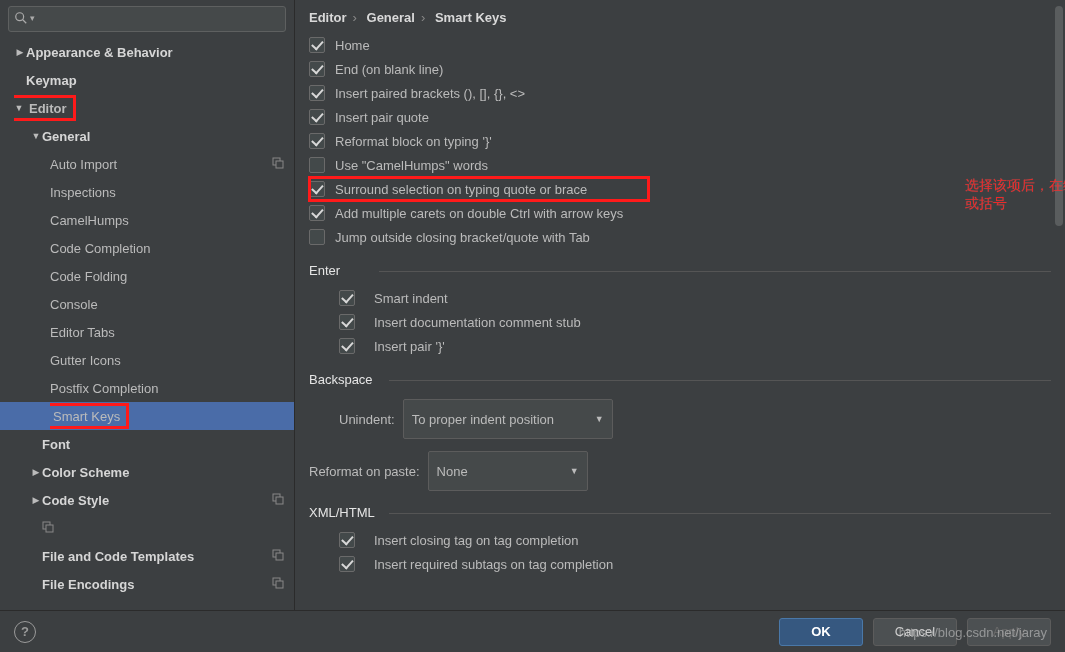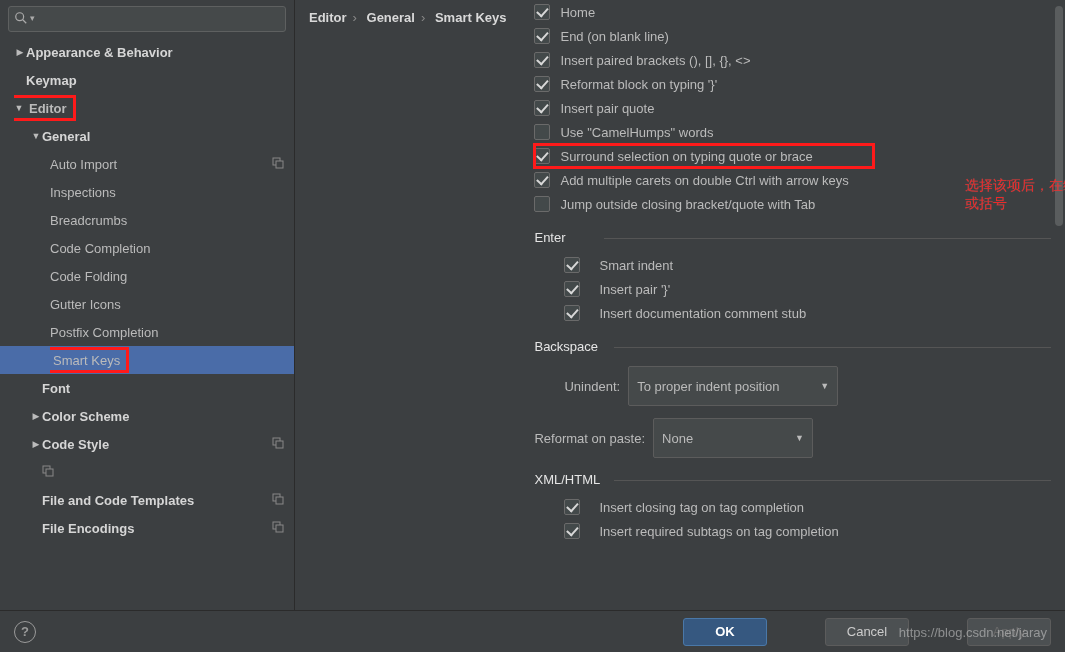--- a/index.html
+++ b/index.html
@@ -15,42 +15,42 @@
   .tree-row{display:flex;align-items:center;height:28px;padding-right:8px;cursor:default;white-space:nowrap;}
   .tree-row .arrow{width:12px;display:inline-flex;justify-content:center;color:#bbbbbb;flex-shrink:0;}
   .tree-row .lbl{flex:1;overflow:hidden;text-overflow:ellipsis;}
   .tree-row.bold .lbl{font-weight:600;color:#d6d6d6;}
   .tree-row.selected{background:#4a6ca8;}
   .tree-row.selected .lbl{color:#ffffff;}
   .tree-row .copy-icon{width:14px;color:#888;flex-shrink:0;}
   .ind0{padding-left:14px;} .ind1{padding-left:30px;} .ind2{padding-left:38px;}
   .highlight-box{border:3px solid #ff1a1a;display:inline-flex;align-items:center;padding:0 6px 0 0;margin-left:-4px;height:26px;}
   
-  .content{flex:1;display:flex;flex-direction:row;min-width:0;position:relative;}
+  .content{flex:1;display:flex;flex-direction:column;min-width:0;position:relative;}
   .breadcrumb{padding:10px 14px 8px 14px;color:#ccc;}
   .breadcrumb b{font-weight:600;color:#d9d9d9;}
   .breadcrumb .sep{padding:0 6px;color:#888;}
   .opts{flex:1;overflow-y:auto;padding:0 14px 12px 14px;}
   .chk-row{display:flex;align-items:center;height:24px;}
   .chk-row.indent{padding-left:30px;gap:9px;}
   .chk{width:16px;height:16px;border:1px solid #6a6a6a;border-radius:2px;margin-right:10px;display:inline-flex;align-items:center;justify-content:center;flex-shrink:0;background:#43494a;}
   .chk.checked::after{content:"";display:block;width:9px;height:5px;border-left:2px solid #d8d8d8;border-bottom:2px solid #d8d8d8;transform:rotate(-48deg) translate(1px,-1px);}
   .section-hdr{color:#e5e5e5;margin-top:14px;margin-bottom:8px;position:relative;}
   .section-hdr::after{content:"";position:absolute;left:70px;right:0;top:50%;height:1px;background:#555;}
   .section-hdr.xwide::after{left:80px;}
   .field-row{display:flex;align-items:center;margin:12px 0 12px 30px;gap:8px;}
   .select{display:inline-flex;align-items:center;justify-content:space-between;border:1px solid #5c5c5c;background:#45494a;padding:19px 8px;min-width:160px;height:40px;border-radius:2px;}
   .select .tri{font-size:9px;color:#bbb;margin-left:14px;}
   .anno{position:absolute;left:670px;top:176px;color:#ec2a2a;font-size:14px;text-shadow:0 0 1px #fff3;line-height:18px;width:380px;}
   .scroll-ind{position:absolute;right:2px;top:6px;width:8px;height:220px;background:#5a5d5e;border-radius:4px;}
   
   .footer{height:42px;background:#3c3f41;border-top:1px solid #2b2b2b;display:flex;align-items:center;padding:0 14px;gap:10px;}
   .footer .help{width:22px;height:22px;border:1.5px solid #9a9a9a;border-radius:50%;display:inline-flex;align-items:center;justify-content:center;color:#9a9a9a;font-weight:bold;}
   .footer .spacer{flex:1;}
-  .btn{min-width:84px;height:28px;border:1px solid #5c5c5c;background:#4c5052;border-radius:3px;display:inline-flex;align-items:center;justify-content:center;color:#ccc;margin-left:48px;}
+  .btn{min-width:84px;height:28px;border:1px solid #5c5c5c;background:#4c5052;border-radius:3px;display:inline-flex;align-items:center;justify-content:center;color:#ccc;}
   .btn.primary{background:#365880;border-color:#4a78a8;color:#fff;font-weight:600;}
   .btn.disabled{color:#6a6a6a;}
   .watermark{position:absolute;right:18px;bottom:12px;color:#d0d0d0;opacity:.55;font-size:13px;pointer-events:none;}
   
   ::-webkit-scrollbar{width:12px;} ::-webkit-scrollbar-track{background:#3c3f41;} ::-webkit-scrollbar-thumb{background:#5a5d5e;border-radius:6px;}
 </style>
 </head>
 <body>
 
 <div class="root">
@@ -93,29 +93,37 @@
                 <rect x="1" y="1" width="7" height="7" fill="none" stroke="#888"></rect>
                 <rect x="4" y="4" width="7" height="7" fill="#3c3f41" stroke="#888"></rect>
               </svg></span>
           </div>
           <div class="tree-row ind2">
             <span class="arrow" style="font-size: 9px;"></span>
             <span class="lbl">Inspections</span>
           </div>
           <div class="tree-row ind2">
             <span class="arrow" style="font-size: 9px;"></span>
-            <span class="lbl">Breadcrumbs</span>
+            <span class="lbl">CamelHumps</span>
           </div>
           <div class="tree-row ind2">
             <span class="arrow" style="font-size: 9px;"></span>
             <span class="lbl">Code Completion</span>
           </div>
           <div class="tree-row ind2">
             <span class="arrow" style="font-size: 9px;"></span>
             <span class="lbl">Code Folding</span>
+          </div>
+          <div class="tree-row ind2">
+            <span class="arrow" style="font-size: 9px;"></span>
+            <span class="lbl">Console</span>
+          </div>
+          <div class="tree-row ind2">
+            <span class="arrow" style="font-size: 9px;"></span>
+            <span class="lbl">Editor Tabs</span>
           </div>
           <div class="tree-row ind2">
             <span class="arrow" style="font-size: 9px;"></span>
             <span class="lbl">Gutter Icons</span>
           </div>
           <div class="tree-row ind2">
             <span class="arrow" style="font-size: 9px;"></span>
             <span class="lbl">Postfix Completion</span>
           </div>
           <div class="tree-row ind2 selected">
@@ -180,25 +188,25 @@
           <div class="chk-row">
             <span class="chk checked"></span>
             <span>End (on blank line)</span>
           </div>
           <div class="chk-row">
             <span class="chk checked"></span>
             <span>Insert paired brackets (), [], {}, &lt;&gt;</span>
           </div>
           <div class="chk-row">
             <span class="chk checked"></span>
+            <span>Insert pair quote</span>
+          </div>
+          <div class="chk-row">
+            <span class="chk checked"></span>
             <span>Reformat block on typing '}'</span>
-          </div>
-          <div class="chk-row">
-            <span class="chk checked"></span>
-            <span>Insert pair quote</span>
           </div>
           <div class="chk-row">
             <span class="chk"></span>
             <span>Use "CamelHumps" words</span>
           </div>
           <div class="chk-row" style="outline: rgb(255, 26, 26) solid 3px; outline-offset: -2px; width: 340px;">
             <span class="chk checked"></span>
             <span>Surround selection on typing quote or brace</span>
           </div>
           <div class="chk-row">
@@ -209,25 +217,25 @@
             <span class="chk"></span>
             <span>Jump outside closing bracket/quote with Tab</span>
           </div>
           <div class="section-hdr">Enter</div>
           <div class="chk-row indent">
             <span class="chk checked"></span>
             <span>Smart indent</span>
           </div>
           <div class="chk-row indent">
             <span class="chk checked"></span>
+            <span>Insert documentation comment stub</span>
+          </div>
+          <div class="chk-row indent">
+            <span class="chk checked"></span>
             <span>Insert pair '}'</span>
-          </div>
-          <div class="chk-row indent">
-            <span class="chk checked"></span>
-            <span>Insert documentation comment stub</span>
           </div>
           <div class="section-hdr xwide">Backspace</div>
           <div class="field-row">
             <span>Unindent:</span>
             <span class="select" style="min-width:210px">
               <span>To proper indent position</span>
               <span class="tri">▼</span>
             </span>
           </div>
           <div class="field-row" style="margin-left: 0px;">

